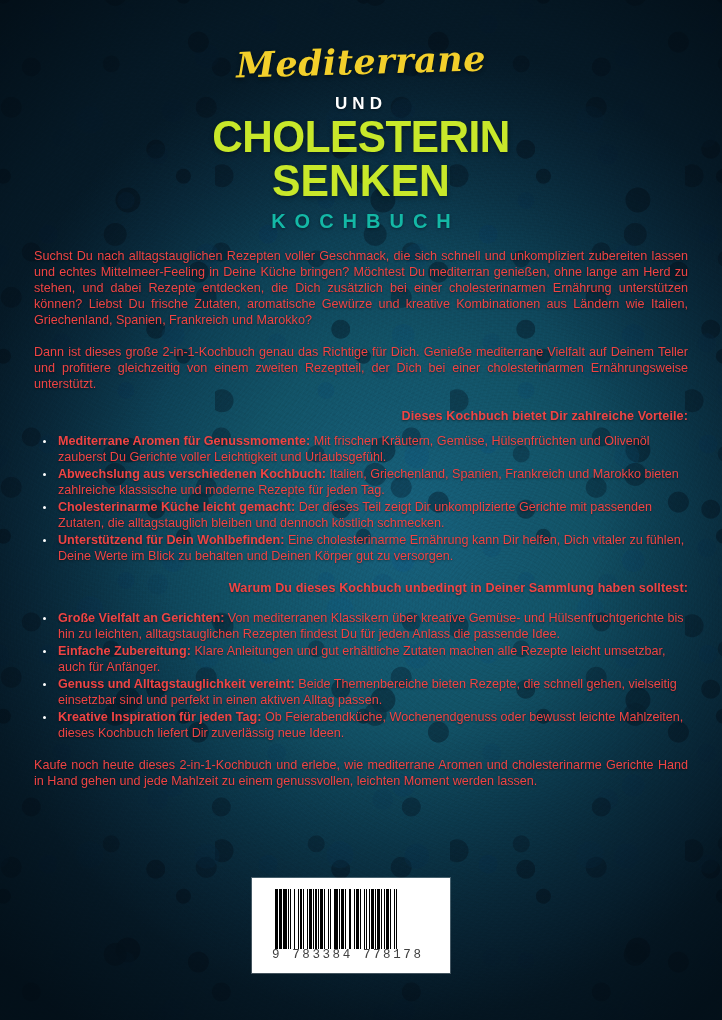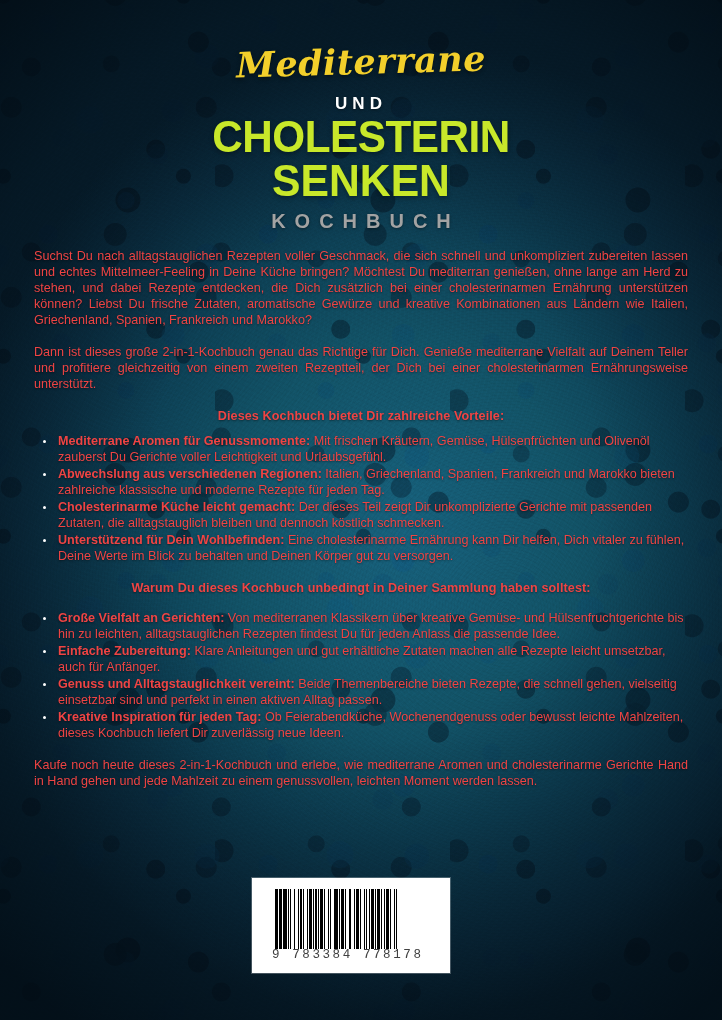--- a/index.html
+++ b/index.html
@@ -118,21 +118,21 @@
     letter-spacing:0px;
     line-height:1.02;
     margin-top:-1px;
     transform:scaleX(.97);
     text-shadow:0 2px 5px rgba(0,0,0,.35);
   }
   .t-koch{
     font-family:"Liberation Sans", sans-serif;
     font-weight:700;
     font-size:20px;
-    color:#a3a3a3;
+    color:#14b8a6;
     letter-spacing:9px;
     line-height:1;
     margin-top:7px;
     padding-left:9px;
     text-shadow:0 1px 3px rgba(0,0,0,.4);
   }
 
   
   .body-copy{
     position:absolute;
@@ -144,21 +144,21 @@
     text-shadow:0 1px 2px rgba(0,0,0,.45);
   }
   .para{
     text-align:justify;
     margin:0 0 16px 0;
   }
   .para.last{margin-bottom:0;}
   .lead-head{
     font-weight:700;
     margin:8px 0 9px 0;
-    text-align:center;
+    text-align:right;
     letter-spacing:.1px;
   }
   ul.blist{
     list-style:none;
     margin:0 0 16px 0;
     padding:0 0 0 0;
   }
   ul.blist li{
     position:relative;
     padding-left:24px;
@@ -228,21 +228,21 @@
     </div>
 
     <div class="body-copy">
 
       <p class="para">Suchst Du nach alltagstauglichen Rezepten voller Geschmack, die sich schnell und unkompliziert zubereiten lassen und echtes Mittelmeer-Feeling in Deine Küche bringen? Möchtest Du mediterran genießen, ohne lange am Herd zu stehen, und dabei Rezepte entdecken, die Dich zusätzlich bei einer cholesterinarmen Ernährung unterstützen können? Liebst Du frische Zutaten, aromatische Gewürze und kreative Kombinationen aus Ländern wie Italien, Griechenland, Spanien, Frankreich und Marokko?</p>
       <p class="para">Dann ist dieses große 2-in-1-Kochbuch genau das Richtige für Dich. Genieße mediterrane Vielfalt auf Deinem Teller und profitiere gleichzeitig von einem zweiten Rezeptteil, der Dich bei einer cholesterinarmen Ernährungsweise unterstützt.</p>
 
       <p class="lead-head">Dieses Kochbuch bietet Dir zahlreiche Vorteile:</p>
       <ul class="blist">
         <li><span class="bold">Mediterrane Aromen für Genussmomente:</span><span> Mit frischen Kräutern, Gemüse, Hülsenfrüchten und Olivenöl zauberst Du Gerichte voller Leichtigkeit und Urlaubsgefühl.</span></li>
-        <li><span class="bold">Abwechslung aus verschiedenen Regionen:</span><span> Italien, Griechenland, Spanien, Frankreich und Marokko bieten zahlreiche klassische und moderne Rezepte für jeden Tag.</span></li>
+        <li><span class="bold">Abwechslung aus verschiedenen Kochbuch:</span><span> Italien, Griechenland, Spanien, Frankreich und Marokko bieten zahlreiche klassische und moderne Rezepte für jeden Tag.</span></li>
         <li><span class="bold">Cholesterinarme Küche leicht gemacht:</span><span> Der dieses Teil zeigt Dir unkomplizierte Gerichte mit passenden Zutaten, die alltagstauglich bleiben und dennoch köstlich schmecken.</span></li>
         <li><span class="bold">Unterstützend für Dein Wohlbefinden:</span><span> Eine cholesterinarme Ernährung kann Dir helfen, Dich vitaler zu fühlen, Deine Werte im Blick zu behalten und Deinen Körper gut zu versorgen.</span></li>
       </ul>
 
       <p class="lead-head">Warum Du dieses Kochbuch unbedingt in Deiner Sammlung haben solltest:</p>
       <div class="gap-sm"></div>
       <ul class="blist">
         <li><span class="bold">Große Vielfalt an Gerichten:</span><span> Von mediterranen Klassikern über kreative Gemüse- und Hülsenfruchtgerichte bis hin zu leichten, alltagstauglichen Rezepten findest Du für jeden Anlass die passende Idee.</span></li>
         <li><span class="bold">Einfache Zubereitung:</span><span> Klare Anleitungen und gut erhältliche Zutaten machen alle Rezepte leicht umsetzbar, auch für Anfänger.</span></li>
         <li><span class="bold">Genuss und Alltagstauglichkeit vereint:</span><span> Beide Themenbereiche bieten Rezepte, die schnell gehen, vielseitig einsetzbar sind und perfekt in einen aktiven Alltag passen.</span></li>

